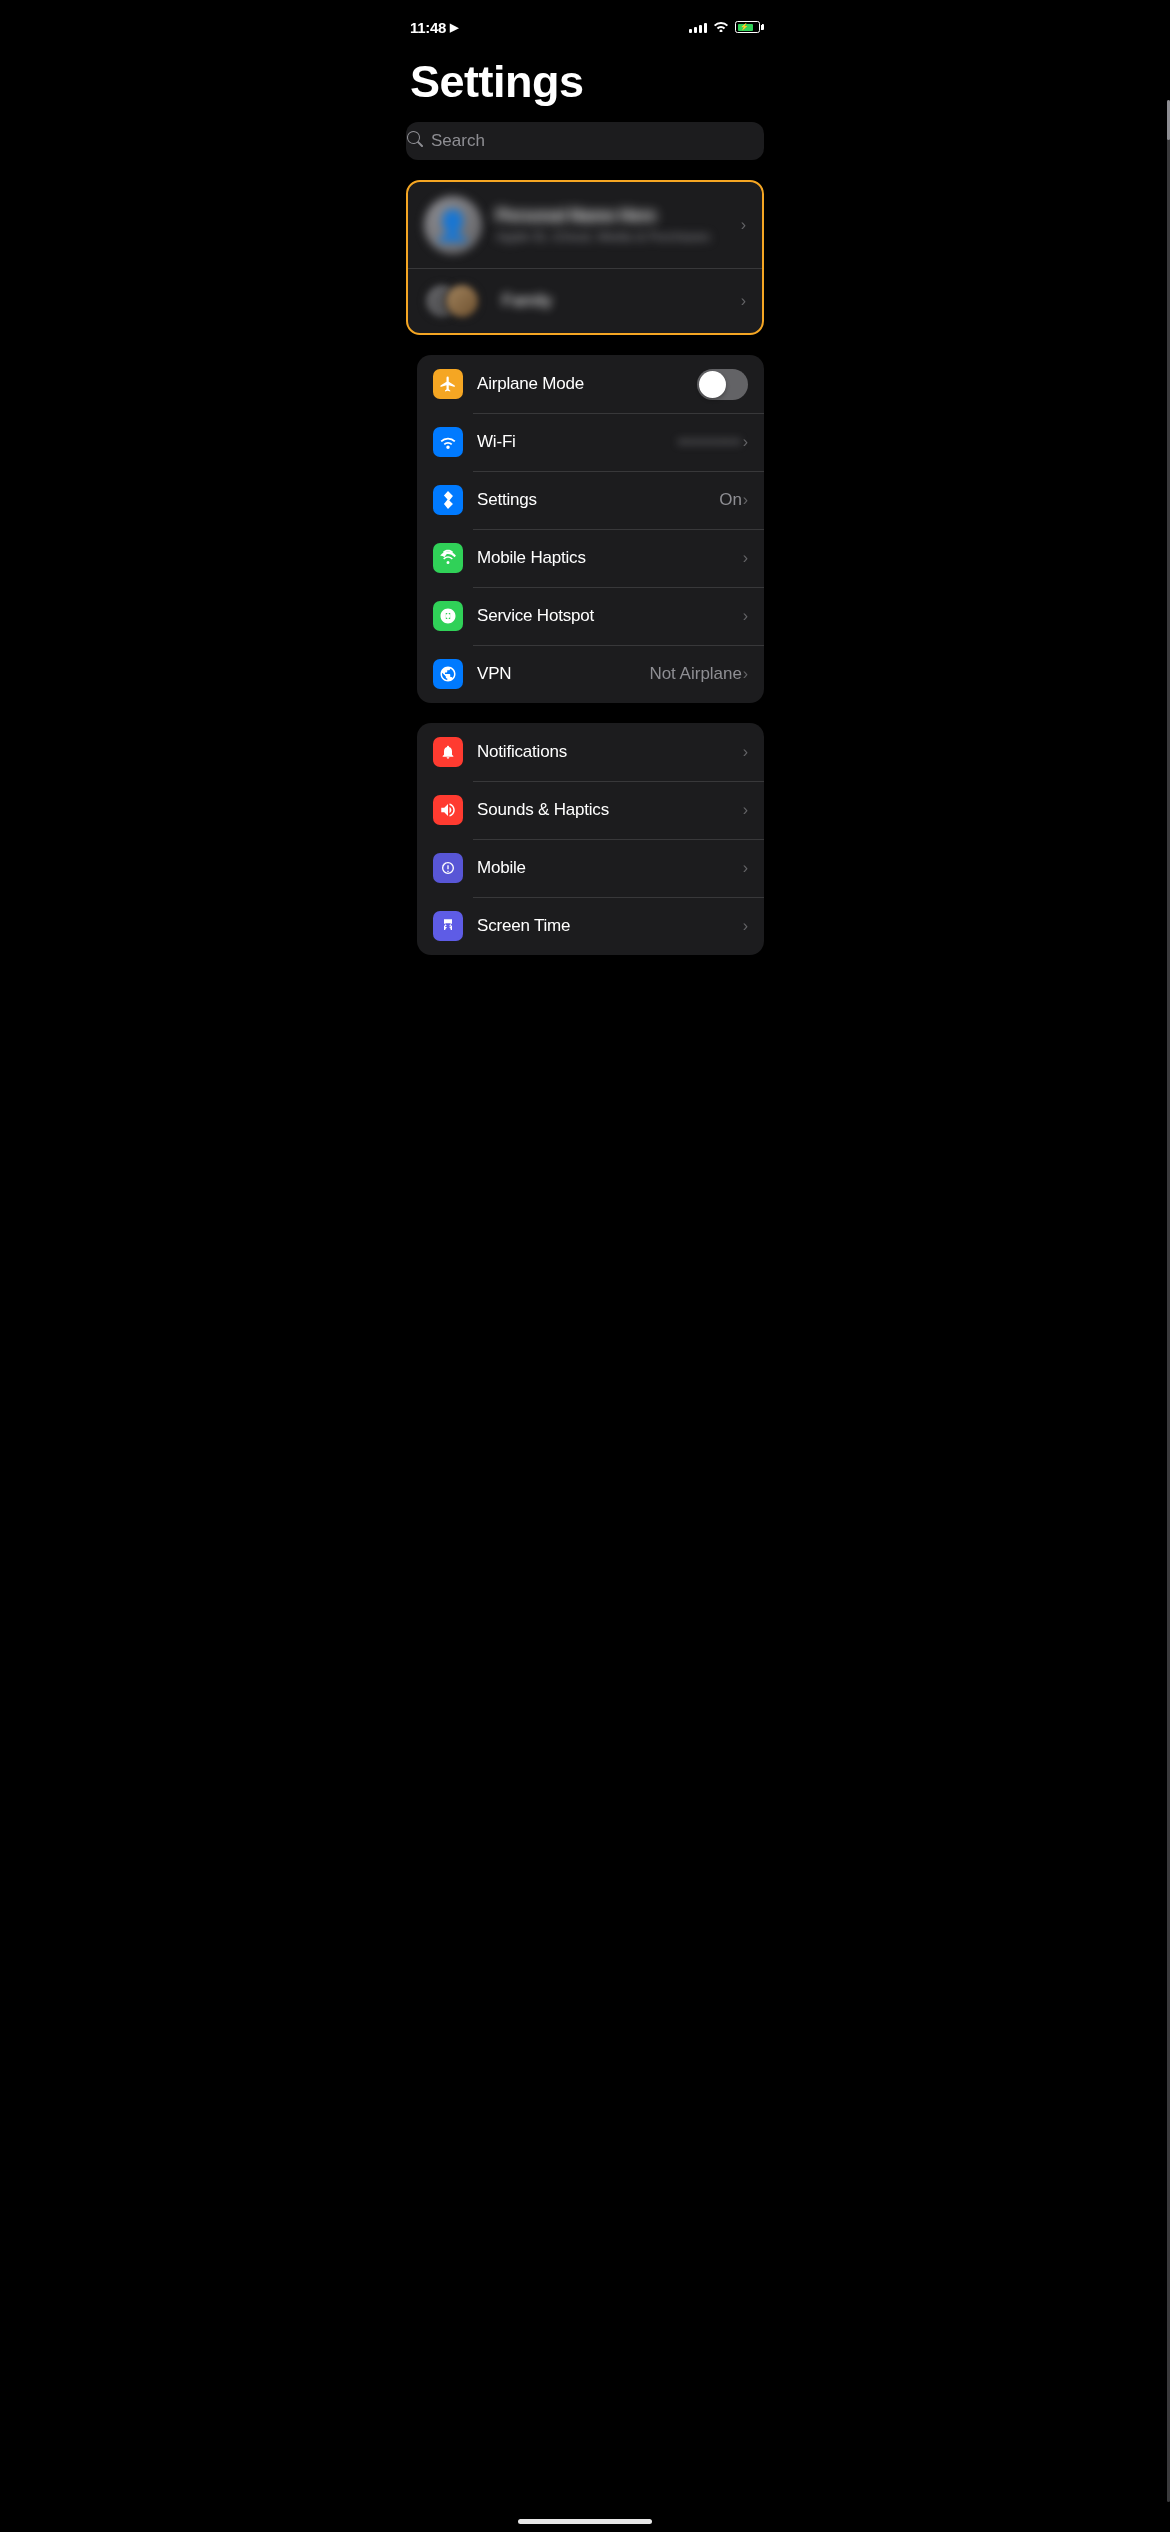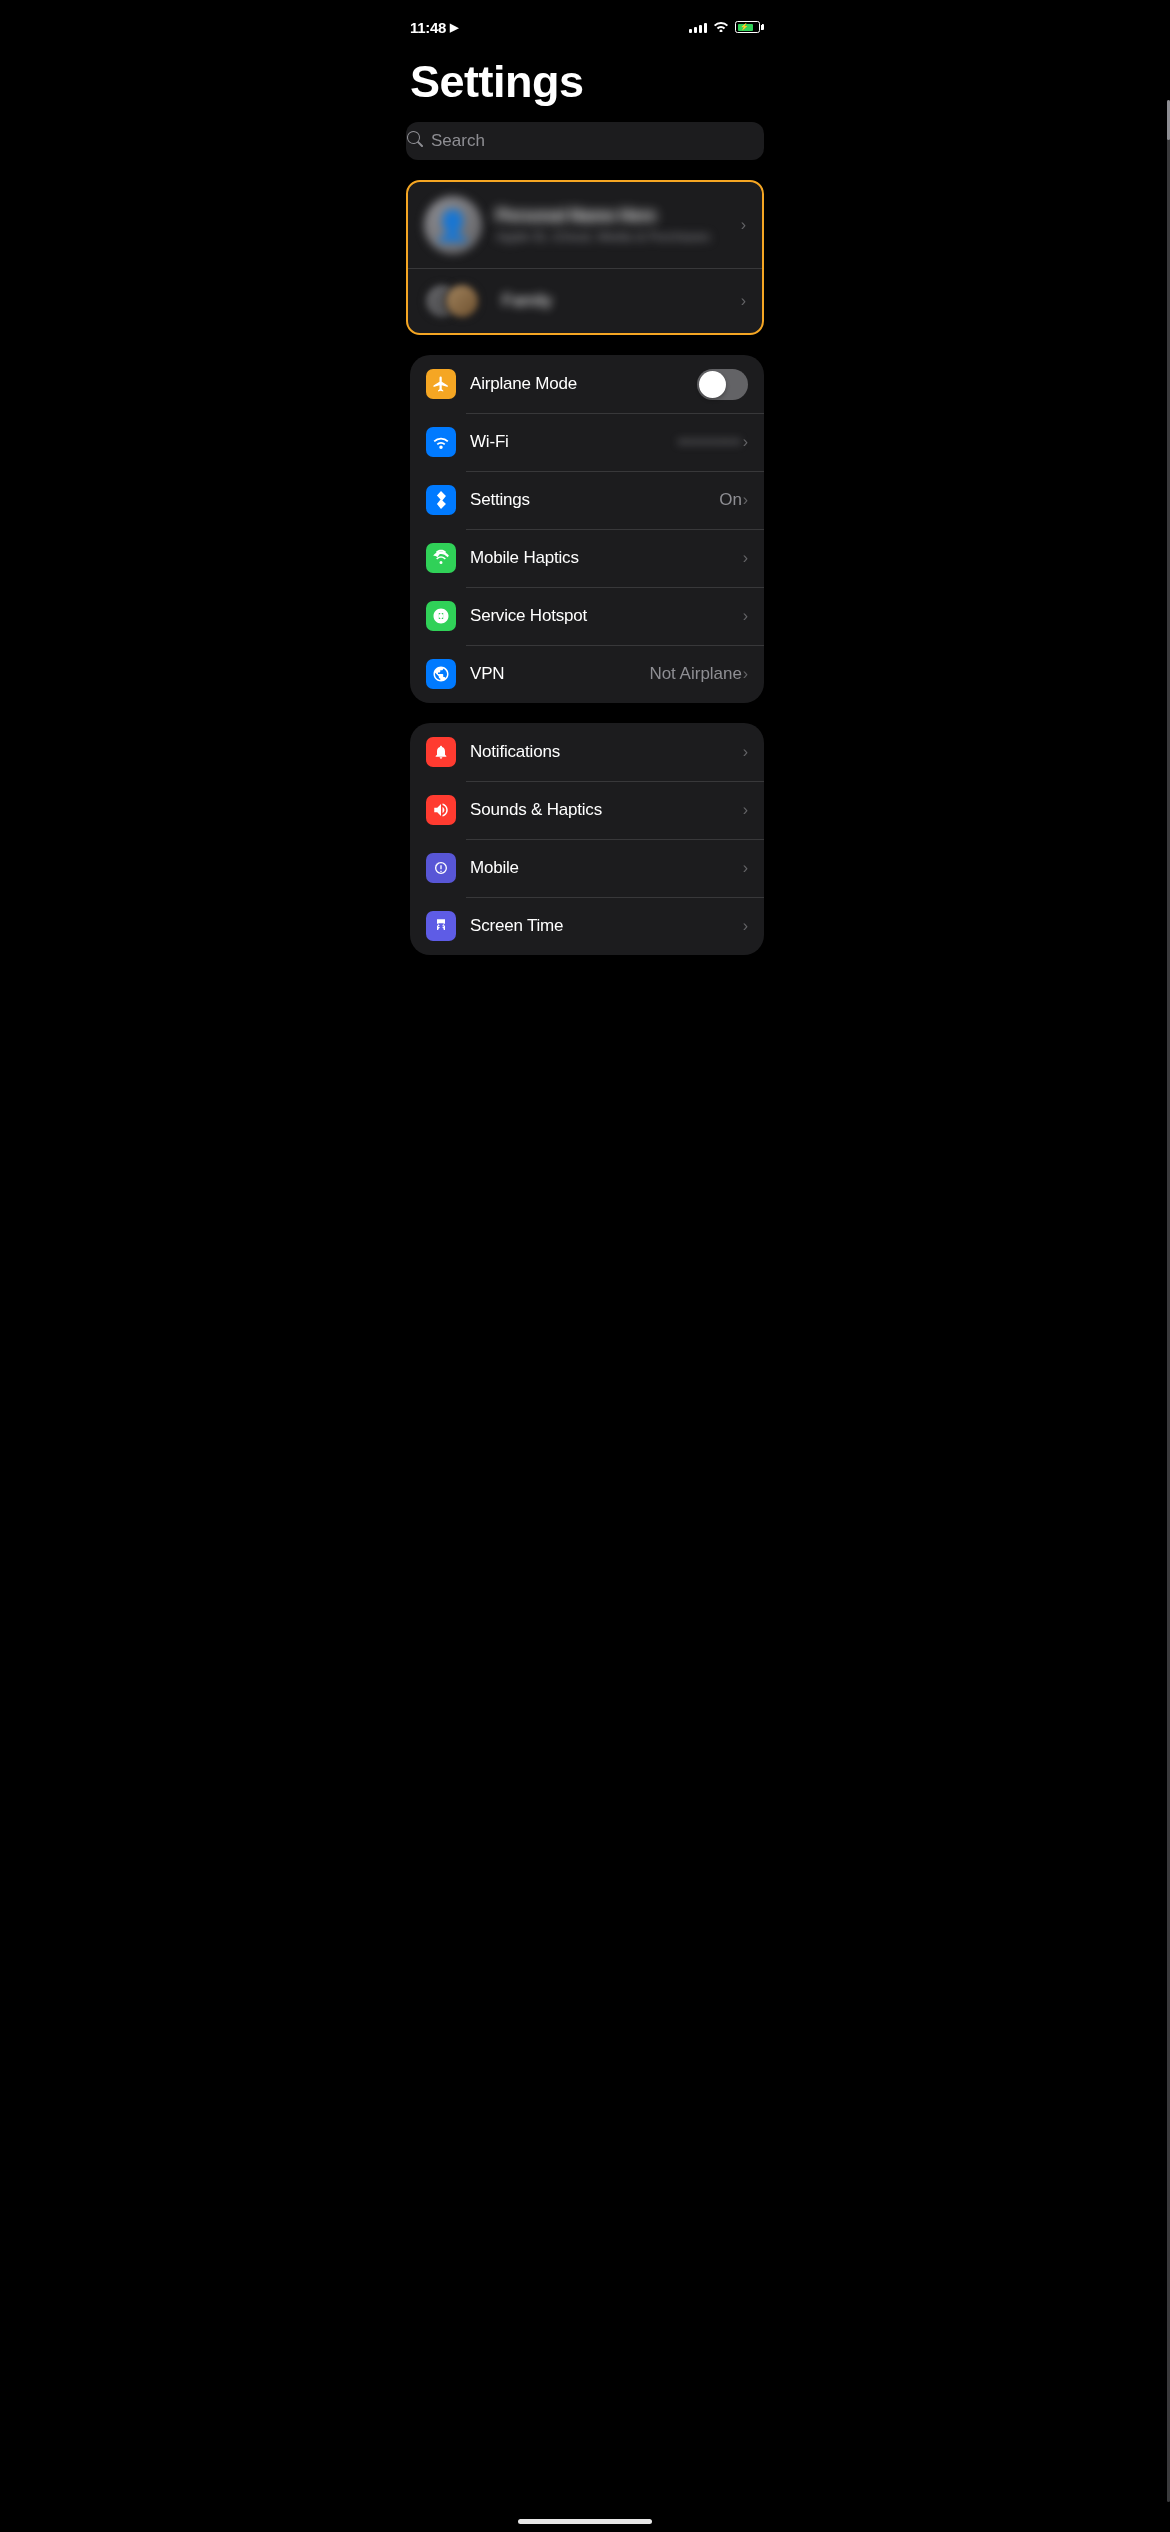--- a/index.html
+++ b/index.html
@@ -201,23 +201,23 @@
 
     .chevron {
       color: #636366;
       font-size: 16px;
       position: absolute;
       right: 16px;
     }
 
     
     .settings-group {
-      margin: 0 16px 20px 20px;
+      margin: 0 16px 20px 27px;
       background: #1c1c1e;
-      border-radius: 20px;
+      border-radius: 14px;
       overflow: hidden;
     }
 
     .settings-row {
       display: flex;
       align-items: center;
       padding: 12px 16px;
       gap: 14px;
       position: relative;
       min-height: 58px;

